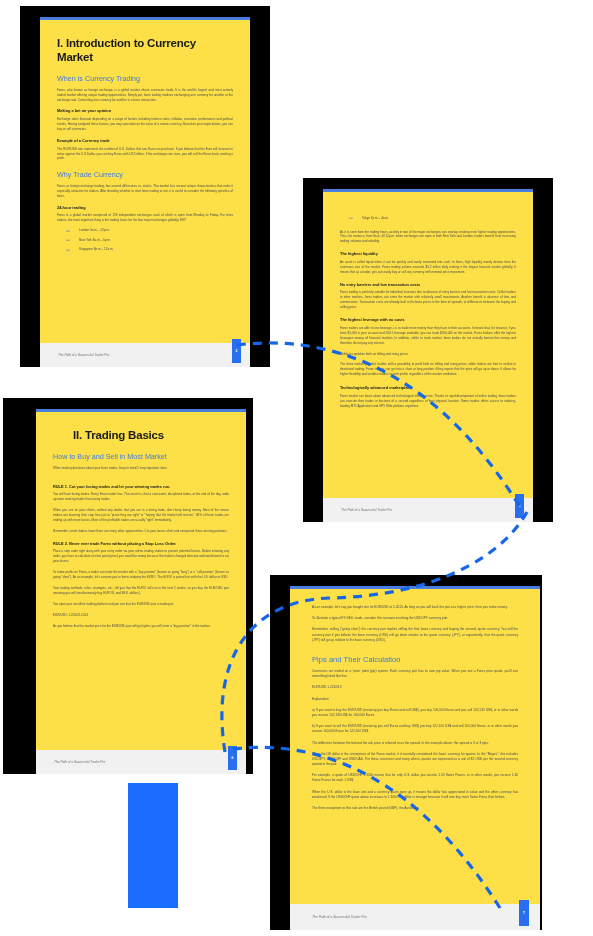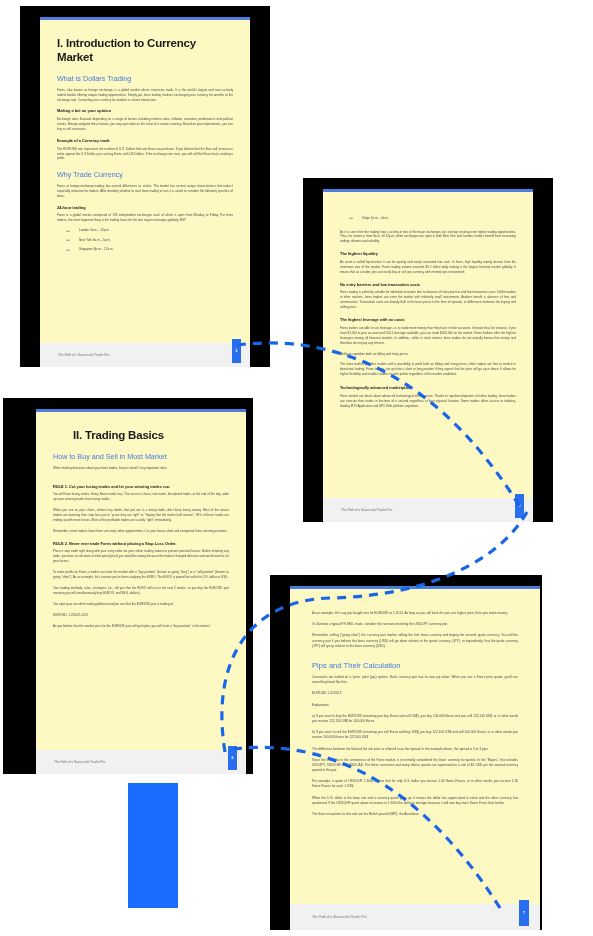--- a/index.html
+++ b/index.html
@@ -13,21 +13,21 @@
   
   .deco-block{
     position:absolute;background:#1a6dff;
   }
 
   
   .shadow{position:absolute;background:#000000;}
 
   
   .page{
-    position:absolute;background:#fef9c3;overflow:hidden;
+    position:absolute;background:#fde047;overflow:hidden;
     display:flex;flex-direction:column;
   }
   .page-topbar{width:100%;background:#4a7ede;flex:0 0 auto;}
   .page-body{
     flex:1 1 auto;overflow:hidden;position:relative;
     box-sizing:border-box;
   }
   .page-footer{
     flex:0 0 auto;background:#f1f1f1;position:relative;
     box-sizing:border-box;display:flex;align-items:center;
@@ -65,21 +65,21 @@
 <div id="stage">
 
   <div class="deco-block" style="left:128px;top:783px;width:50px;height:125px;"></div>
 
   <div class="shadow" style="left:20px;top:6px;width:250px;height:361px;"></div>
   <div class="page" style="left:40px;top:17px;width:210px;height:350px;">
     <div class="page-topbar" style="height:3px;"></div>
     <div class="page-body" style="padding:16px 17px 4px 17px;">
       <div class="h1" style="font-size:11.5px;line-height:1.22;margin:0 0 11px 0;">I. Introduction to Currency Market</div>
 
-      <div class="h2" style="font-size:7.2px;line-height:1.2;margin:0 0 4px 0;">What is Dollars Trading</div>
+      <div class="h2" style="font-size:7.2px;line-height:1.2;margin:0 0 4px 0;">When is Currency Trading</div>
       <div class="p" style="font-size:3.05px;line-height:1.62;margin:0 0 7px 0;text-align:justify;">Forex, also known as foreign exchange, is a global market where currencies trade. It is the world's largest and most actively traded market offering unique trading opportunities. Simply put, forex trading involves exchanging one currency for another at the exchange rate. Converting one currency for another is a forex transaction.</div>
 
       <div class="h3" style="font-size:3.9px;line-height:1.2;margin:0 0 3px 0;">Making a bet on your opinion</div>
       <div class="p" style="font-size:3.05px;line-height:1.62;margin:0 0 7px 0;text-align:justify;">Exchange rates fluctuate depending on a range of factors including interest rates, inflation, economic performance and political events. Having analyzed these factors, you may speculate on the value of a certain currency. Based on your expectations, you can buy or sell currencies.</div>
 
       <div class="h3" style="font-size:3.9px;line-height:1.2;margin:0 0 3px 0;">Example of a Currency trade</div>
       <div class="p" style="font-size:3.05px;line-height:1.62;margin:0 0 10px 0;text-align:justify;">The EUR/USD rate represents the number of U.S. Dollars that one Euro can purchase. If you believe that the Euro will increase in value against the U.S Dollar, you can buy Euros with US Dollars. If the exchange rate rises, you will sell the Euros back, making a profit.</div>
 
       <div class="h2" style="font-size:7.2px;line-height:1.2;margin:4px 0 4px 0;">Why Trade Currency</div>
       <div class="p" style="font-size:3.05px;line-height:1.62;margin:0 0 7px 0;text-align:justify;">Forex, or foreign exchange trading, has several differences vs. stocks. This market has several unique characteristics that make it especially attractive for traders. After deciding whether to start forex trading or not, it is useful to consider the following specifics of forex.</div>
@@ -153,21 +153,21 @@
     </div>
     <div class="page-footer" style="height:24px;padding-left:18px;">
       <span class="footer-text" style="font-size:3.2px;">The Path of a Successful Trader Pro</span>
       <span class="page-badge" style="right:9px;top:-4px;width:9px;height:24px;font-size:3.6px;">6</span>
     </div>
   </div>
 
   <div class="shadow" style="left:270px;top:575px;width:272px;height:355px;"></div>
   <div class="page" style="left:290px;top:586px;width:250px;height:344px;">
     <div class="page-topbar" style="height:3px;"></div>
-    <div class="page-body" style="padding:22px 22px 4px 22px;">
+    <div class="page-body" style="padding:16px 22px 4px 22px;">
       <div class="p" style="font-size:3.2px;line-height:1.62;margin:0 0 6px 0;text-align:justify;">As an example, let's say you bought one lot EUR/USD at 1.2013. As long as you sell back the pair at a higher price, then you make money.</div>
       <div class="p" style="font-size:3.2px;line-height:1.62;margin:0 0 6px 0;text-align:justify;">To illustrate a typical FX SELL trade, consider this scenario involving the USD/JPY currency pair.</div>
       <div class="p" style="font-size:3.2px;line-height:1.62;margin:0 0 12px 0;text-align:justify;">Remember, selling ("going short") the currency pair implies selling the first, base currency and buying the second, quote currency. You sell the currency pair if you believe the base currency (USD) will go down relative to the quote currency (JPY), or equivalently, that the quote currency (JPY) will go up relative to the base currency (USD).</div>
 
       <div class="h2" style="font-size:7.6px;line-height:1.2;margin:0 0 5px 0;">Pips and Their Calculation</div>
       <div class="p" style="font-size:3.2px;line-height:1.62;margin:0 0 6px 0;text-align:justify;">Currencies are traded on a 'price' point (pip) system. Each currency pair has its own pip value. When you see a Forex price quote, you'll see something listed like this:</div>
       <div class="mono" style="font-size:3.2px;line-height:1.62;margin:0 0 6px 0;">EUR/USD 1.2210/13</div>
       <div class="p" style="font-size:3.2px;line-height:1.62;margin:0 0 6px 0;">Explanation</div>
       <div class="p" style="font-size:3.2px;line-height:1.62;margin:0 0 6px 0;text-align:justify;">a) If you want to buy the EUR/USD (meaning you buy Euros and sell US$), you buy 100,000 Euros and you sell 122,130 US$, or in other words you receive 122,130 US$ for 100,000 Euros.</div>
       <div class="p" style="font-size:3.2px;line-height:1.62;margin:0 0 6px 0;text-align:justify;">b) If you want to sell the EUR/USD (meaning you sell Euros and buy US$) you buy 122,100 US$ and sell 100,000 Euros, or in other words you receive 100,000 Euros for 122,100 US$.</div>

